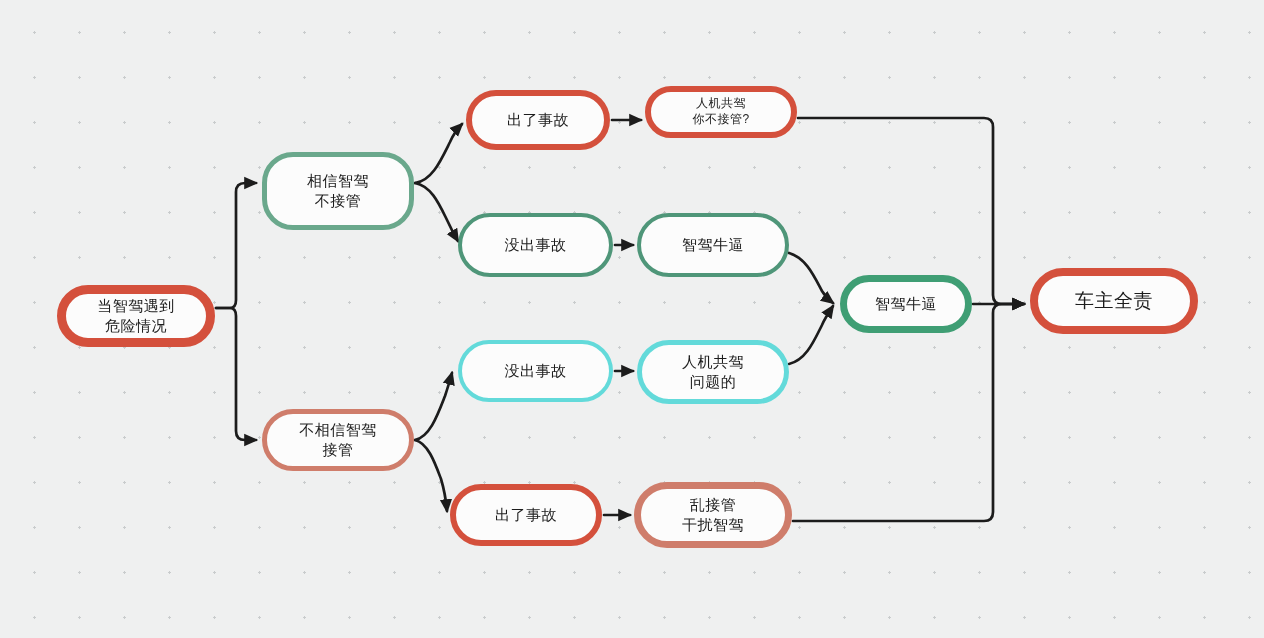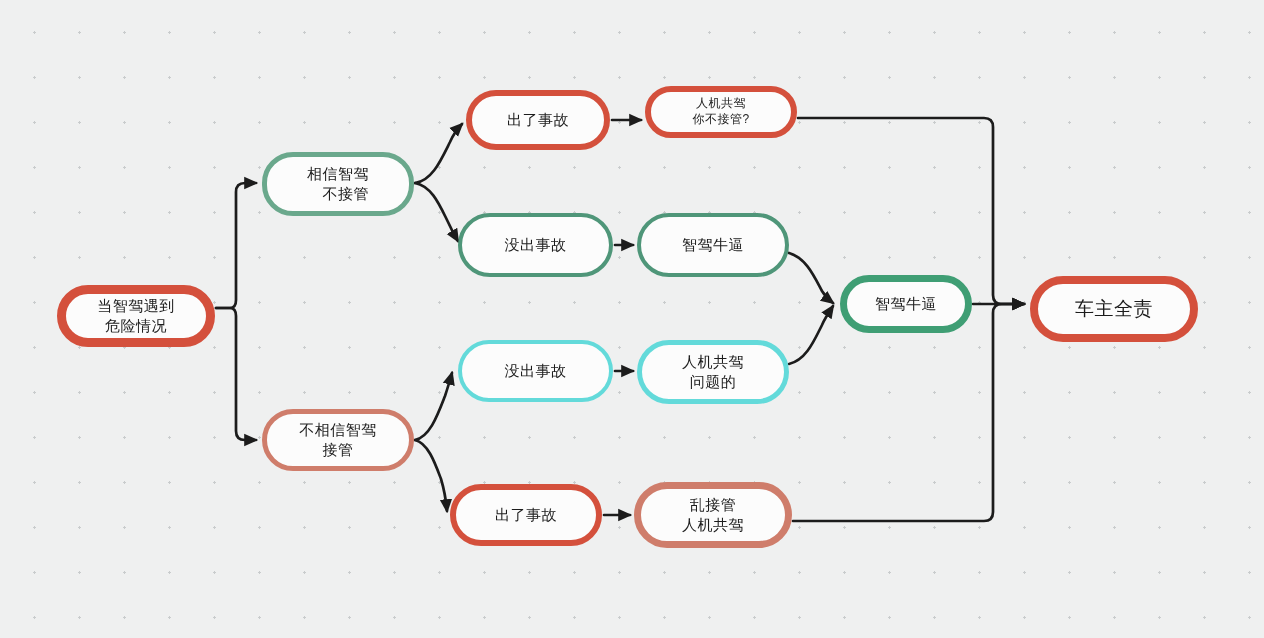--- a/index.html
+++ b/index.html
@@ -86,33 +86,33 @@
       <path d="M 973 304 L 1024 304" marker-end="url(#arrow)"></path>
 
       <path d="M 798 118 L 984 118 Q 993 118 993 127 L 993 295 Q 993 304 1002 304 L 1024 304" marker-end="url(#arrow)"></path>
       <path d="M 793 521 L 984 521 Q 993 521 993 512 L 993 313 Q 993 304 1002 304 L 1024 304" marker-end="url(#arrow)"></path>
     </g>
   </svg>
 
   <div id="node-host">
       <div class="node" style="left: 57px; top: 277px; width: 158px; height: 62px; border: 9px solid rgb(212, 80, 60); border-radius: 31px; font-size: 15px; margin-top: 8px;"><span class="lbl">当智驾遇到
 危险情况</span></div>
-      <div class="node" style="left: 262px; top: 152px; width: 152px; height: 64px; border: 5px solid rgb(106, 168, 140); border-radius: 31px; font-size: 15px; text-align: right;"><span class="lbl">相信智驾
+      <div class="node" style="left: 262px; top: 152px; width: 152px; height: 78px; border: 5px solid rgb(106, 168, 140); border-radius: 31px; font-size: 15px;"><span class="lbl">相信智驾
 不接管</span></div>
       <div class="node" style="left: 262px; top: 409px; width: 152px; height: 62px; border: 5px solid rgb(207, 125, 107); border-radius: 31px; font-size: 15px; text-align: center;"><span class="lbl">不相信智驾
 接管</span></div>
       <div class="node" style="left: 466px; top: 90px; width: 144px; height: 60px; border: 6px solid rgb(212, 80, 60); border-radius: 30px; font-size: 15px;"><span class="lbl">出了事故</span></div>
       <div class="node" style="left: 645px; top: 86px; width: 152px; height: 52px; border: 6px solid rgb(212, 80, 60); border-radius: 33px; font-size: 12px;"><span class="lbl">人机共驾
 你不接管?</span></div>
       <div class="node" style="left: 458px; top: 213px; width: 155px; height: 64px; border: 4px solid rgb(79, 150, 121); border-radius: 32px; font-size: 15px;"><span class="lbl">没出事故</span></div>
       <div class="node" style="left: 637px; top: 213px; width: 152px; height: 64px; border: 4px solid rgb(79, 150, 121); border-radius: 32px; font-size: 15px;"><span class="lbl">智驾牛逼</span></div>
       <div class="node" style="left: 458px; top: 340px; width: 155px; height: 62px; border: 4px solid rgb(99, 218, 218); border-radius: 31px; font-size: 15px;"><span class="lbl">没出事故</span></div>
       <div class="node" style="left: 637px; top: 340px; width: 152px; height: 64px; border: 5px solid rgb(99, 218, 218); border-radius: 32px; font-size: 15px;"><span class="lbl">人机共驾
 问题的</span></div>
       <div class="node" style="left: 450px; top: 484px; width: 152px; height: 62px; border: 6px solid rgb(212, 80, 60); border-radius: 31px; font-size: 15px;"><span class="lbl">出了事故</span></div>
       <div class="node" style="left: 634px; top: 482px; width: 158px; height: 66px; border: 7px solid rgb(207, 125, 107); border-radius: 33px; font-size: 15px;"><span class="lbl">乱接管
-人机共驾</span></div>
+干扰智驾</span></div>
       <div class="node" style="left: 840px; top: 275px; width: 132px; height: 58px; border: 7px solid rgb(63, 158, 116); border-radius: 29px; font-size: 15px;"><span class="lbl">智驾牛逼</span></div>
-      <div class="node" style="left: 1030px; top: 276px; width: 168px; height: 66px; border: 8px solid rgb(212, 80, 60); border-radius: 33px; font-size: 19px;"><span class="lbl">车主全责</span></div>
+      <div class="node" style="left: 1030px; top: 268px; width: 168px; height: 66px; border: 8px solid rgb(212, 80, 60); border-radius: 33px; font-size: 19px;"><span class="lbl">车主全责</span></div>
     </div>
 
   <div class="watermark"></div>
 </div>
 
 </body></html>

